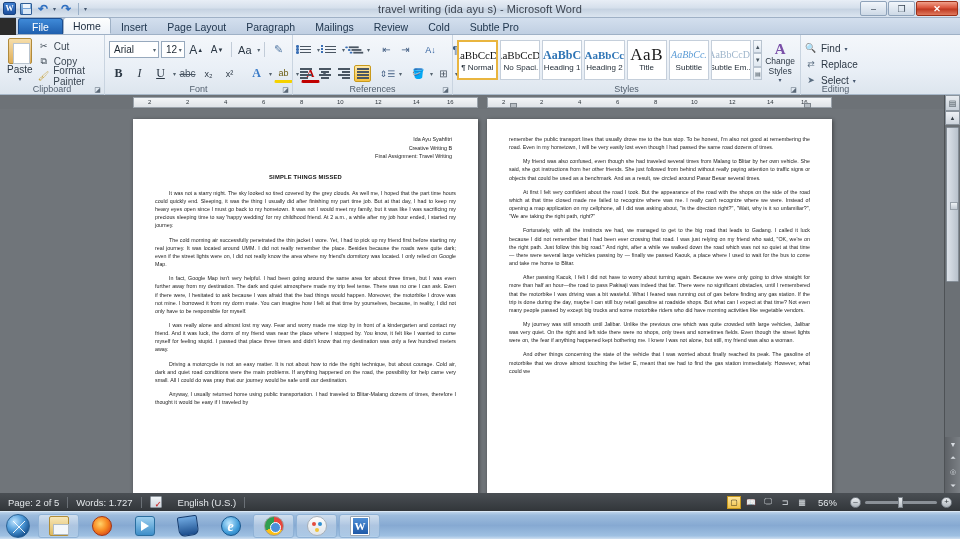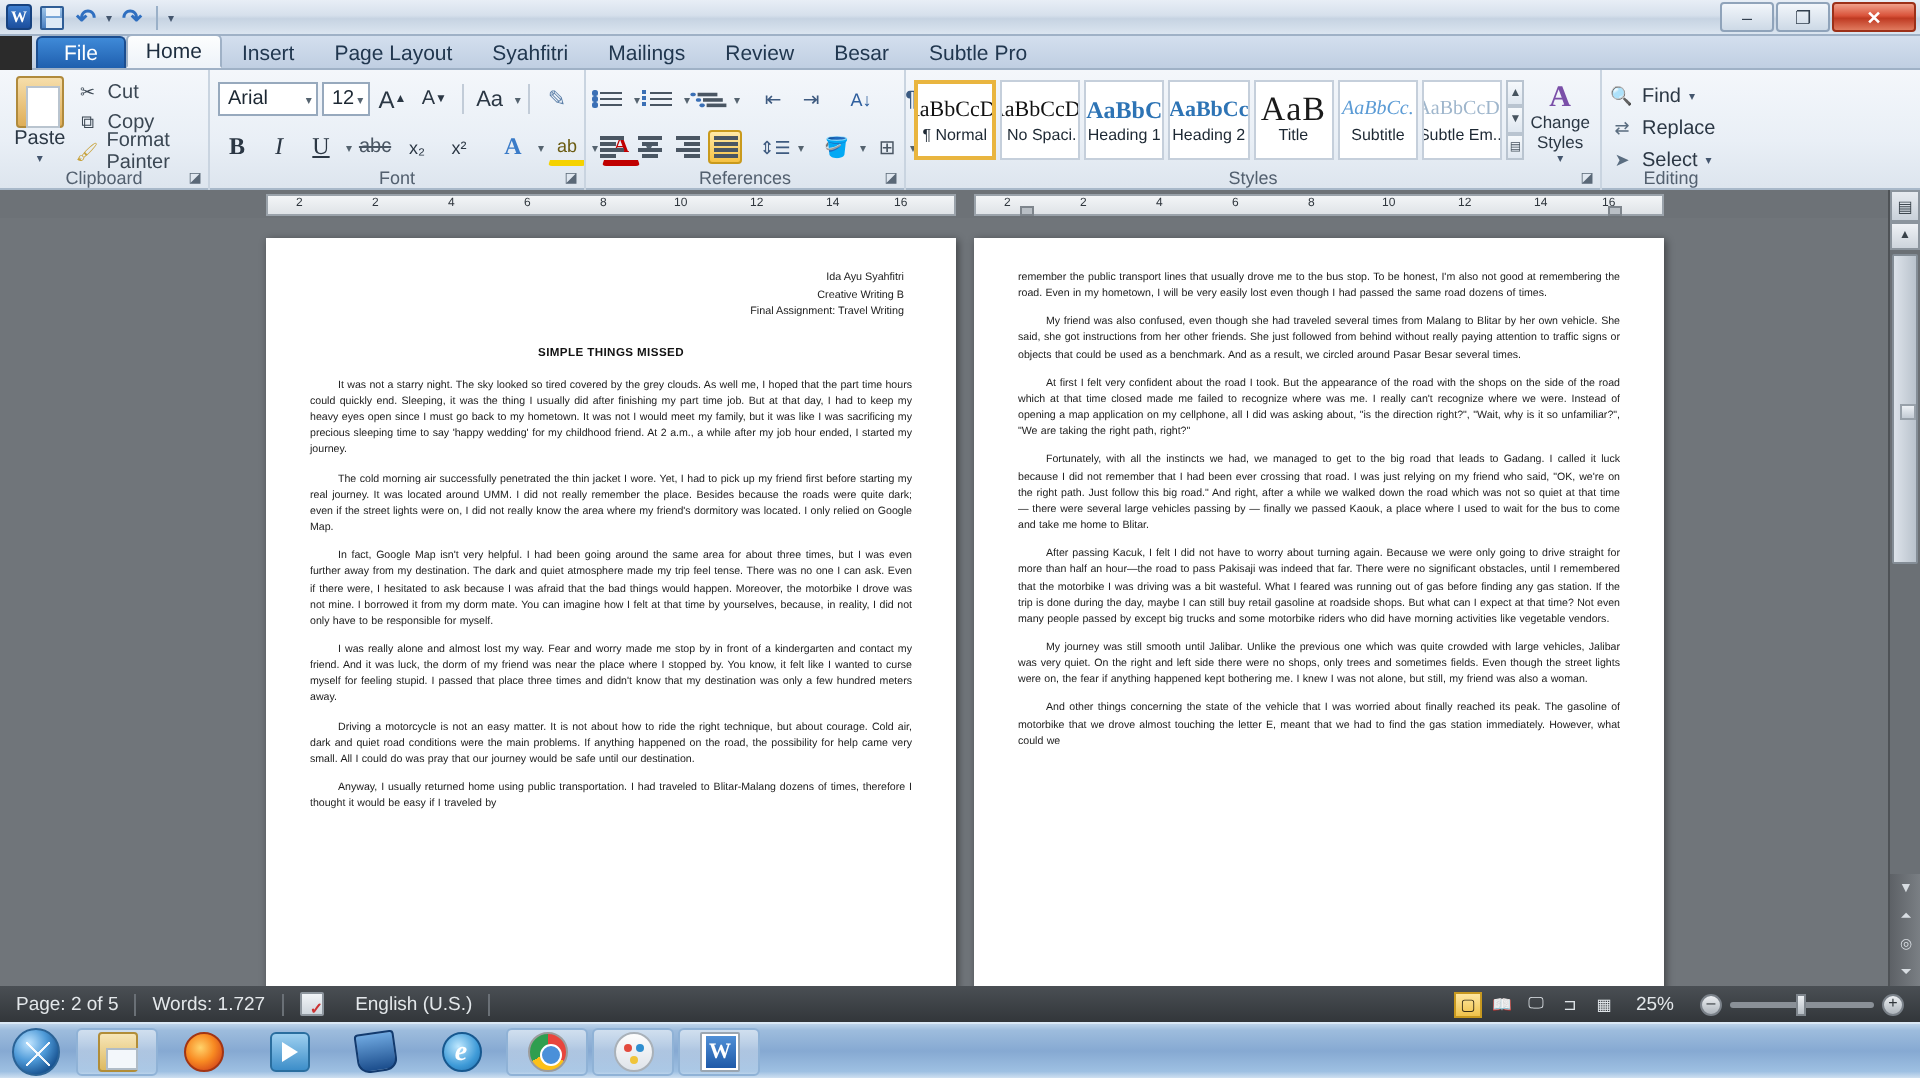--- a/index.html
+++ b/index.html
@@ -339,36 +339,37 @@
       <div class="qat-wlogo">W</div>
       <div class="qat-btn">
           <div class="qat-save"></div>
         </div>
       <div class="qat-btn undo-g">↶</div>
       <span class="tiny-arrow">▾</span>
       <div class="qat-btn undo-g">↷</div>
       <div class="qat-sep"></div>
       <span class="tiny-arrow">▾</span>
     </div>
+    <div class="title-text">travel writing (ida ayu s) -  Microsoft Word</div>
     <div class="wincontrols">
       <div class="wc">–</div>
       <div class="wc">❐</div>
       <div class="wc close">✕</div>
     </div>
   </div>
 
   <div class="tabbar">
     <div class="tab file">File</div>
     <div class="tab active">Home</div>
     <div class="tab">Insert</div>
     <div class="tab">Page Layout</div>
-    <div class="tab">Syahfitri</div>
+    <div class="tab">Paragraph</div>
     <div class="tab">Mailings</div>
     <div class="tab">Review</div>
-    <div class="tab">Besar</div>
+    <div class="tab">Cold</div>
     <div class="tab">Subtle Pro</div>
   </div>
 
   <div class="ribbon">
 
     <div class="group g-clipboard">
       <div class="clip-inner">
         <div class="paste-btn">
           <div class="paste-ico"></div>
           <span>Paste</span>
@@ -675,21 +676,21 @@
       </div>
     <div class="sb-item">English (U.S.)</div>
     <div class="sb-div"></div>
 
     <div class="sb-right">
       <div class="viewbtn sel">▢</div>
       <div class="viewbtn">📖</div>
       <div class="viewbtn">🖵</div>
       <div class="viewbtn">⊐</div>
       <div class="viewbtn">▦</div>
-      <div class="sb-item" style="padding:0 6px">25%</div>
+      <div class="sb-item" style="padding:0 6px">56%</div>
       <div class="zoomslider">
         <div class="zs-btn">–</div>
         <div class="zs-track">
           <div class="zs-thumb"></div>
         </div>
         <div class="zs-btn">+</div>
       </div>
     </div>
   </div>
 

